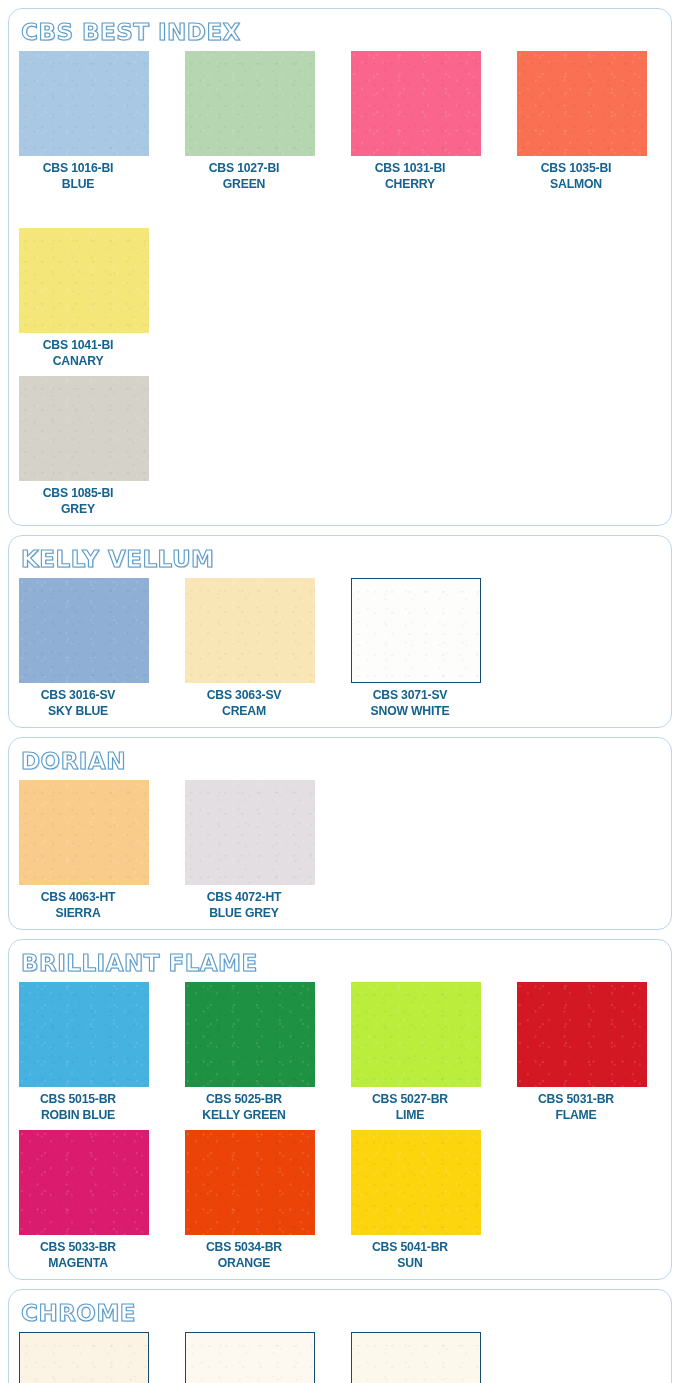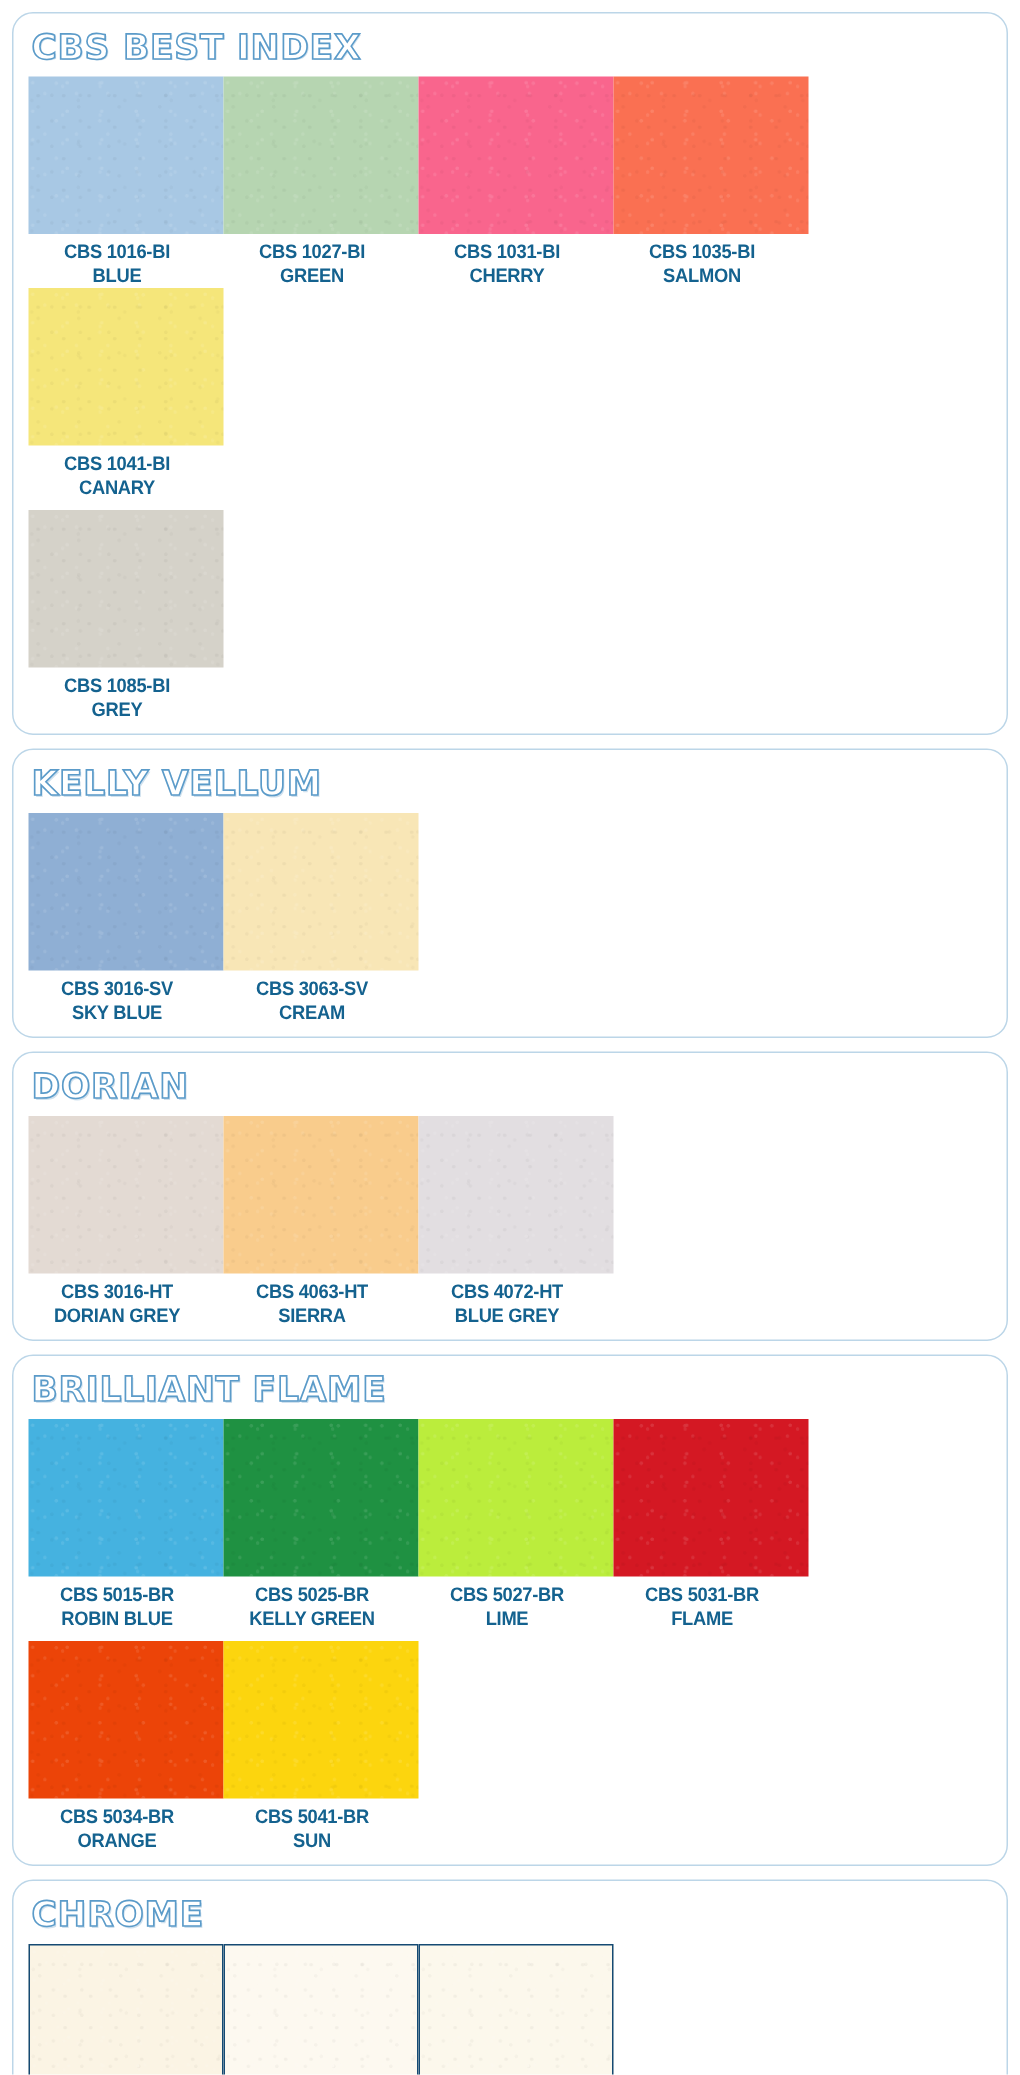--- a/index.html
+++ b/index.html
@@ -51,20 +51,21 @@
     white-space: nowrap;
     transform: scaleX(1.0);
     transform-origin: left center;
     display: inline-block;
   }
 
   .swatch-row {
     display: flex;
     flex-wrap: wrap;
     align-items: flex-end;
+    gap: 36px;
   }
 
   .swatch-cell {
     width: 130px;
     margin-right: 0px;
     box-sizing: border-box;
   }
 
   .chip {
     width: 130px;
@@ -153,27 +154,27 @@
           <div class="swatch-cell">
             <div class="chip" style="background-color: rgb(143, 175, 212);"></div>
             <div class="chip-code">CBS 3016-SV</div>
             <div class="chip-name">SKY BLUE</div>
           </div>
           <div class="swatch-cell">
             <div class="chip" style="background-color: rgb(248, 230, 182);"></div>
             <div class="chip-code">CBS 3063-SV</div>
             <div class="chip-name">CREAM</div>
           </div>
+          <div class="swatch-cell">
+            <div class="chip bordered" style="background-color: rgb(253, 253, 251);"></div>
+            <div class="chip-code">CBS 3071-SV</div>
+            <div class="chip-name">SNOW WHITE</div>
+          </div>
         </div></div>
       <div class="panel"><div class="panel-title">DORIAN</div><div class="swatch-row">
-          <div class="swatch-cell">
-            <div class="chip" style="background-color: rgb(227, 218, 211);"></div>
-            <div class="chip-code">CBS 3016-HT</div>
-            <div class="chip-name">DORIAN GREY</div>
-          </div>
           <div class="swatch-cell">
             <div class="chip" style="background-color: rgb(249, 204, 140);"></div>
             <div class="chip-code">CBS 4063-HT</div>
             <div class="chip-name">SIERRA</div>
           </div>
           <div class="swatch-cell">
             <div class="chip" style="background-color: rgb(226, 222, 225);"></div>
             <div class="chip-code">CBS 4072-HT</div>
             <div class="chip-name">BLUE GREY</div>
           </div>
@@ -194,20 +195,25 @@
             <div class="chip-code">CBS 5027-BR</div>
             <div class="chip-name">LIME</div>
           </div>
           <div class="swatch-cell">
             <div class="chip" style="background-color: rgb(212, 24, 35);"></div>
             <div class="chip-code">CBS 5031-BR</div>
             <div class="chip-name">FLAME</div>
           </div>
         </div><div class="row-gap"></div><div class="swatch-row">
           <div class="swatch-cell">
+            <div class="chip" style="background-color: rgb(219, 28, 110);"></div>
+            <div class="chip-code">CBS 5033-BR</div>
+            <div class="chip-name">MAGENTA</div>
+          </div>
+          <div class="swatch-cell">
             <div class="chip" style="background-color: rgb(236, 68, 8);"></div>
             <div class="chip-code">CBS 5034-BR</div>
             <div class="chip-name">ORANGE</div>
           </div>
           <div class="swatch-cell">
             <div class="chip" style="background-color: rgb(252, 213, 14);"></div>
             <div class="chip-code">CBS 5041-BR</div>
             <div class="chip-name">SUN</div>
           </div>
         </div></div>

